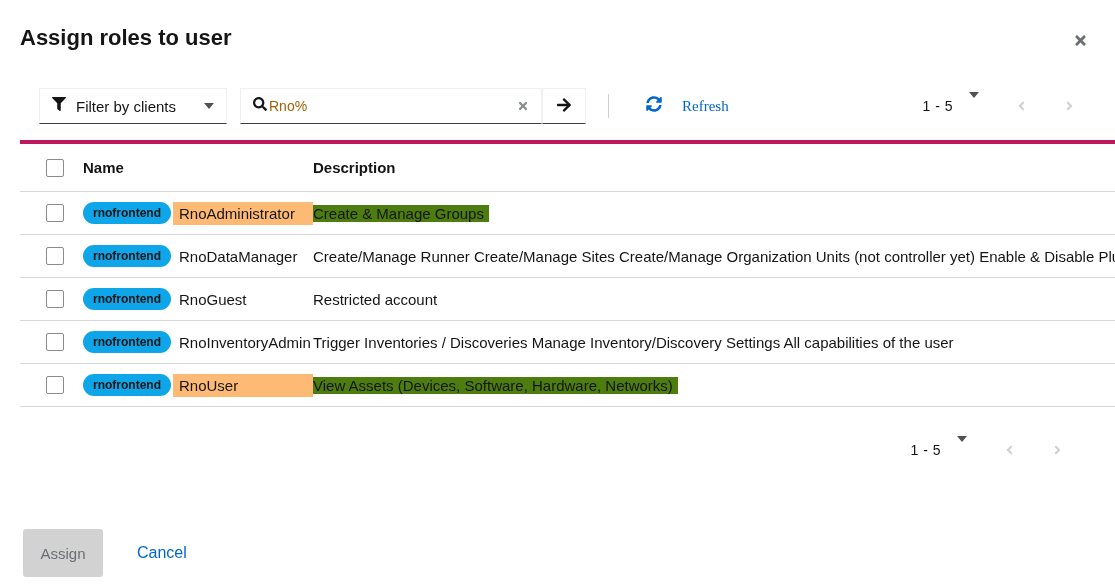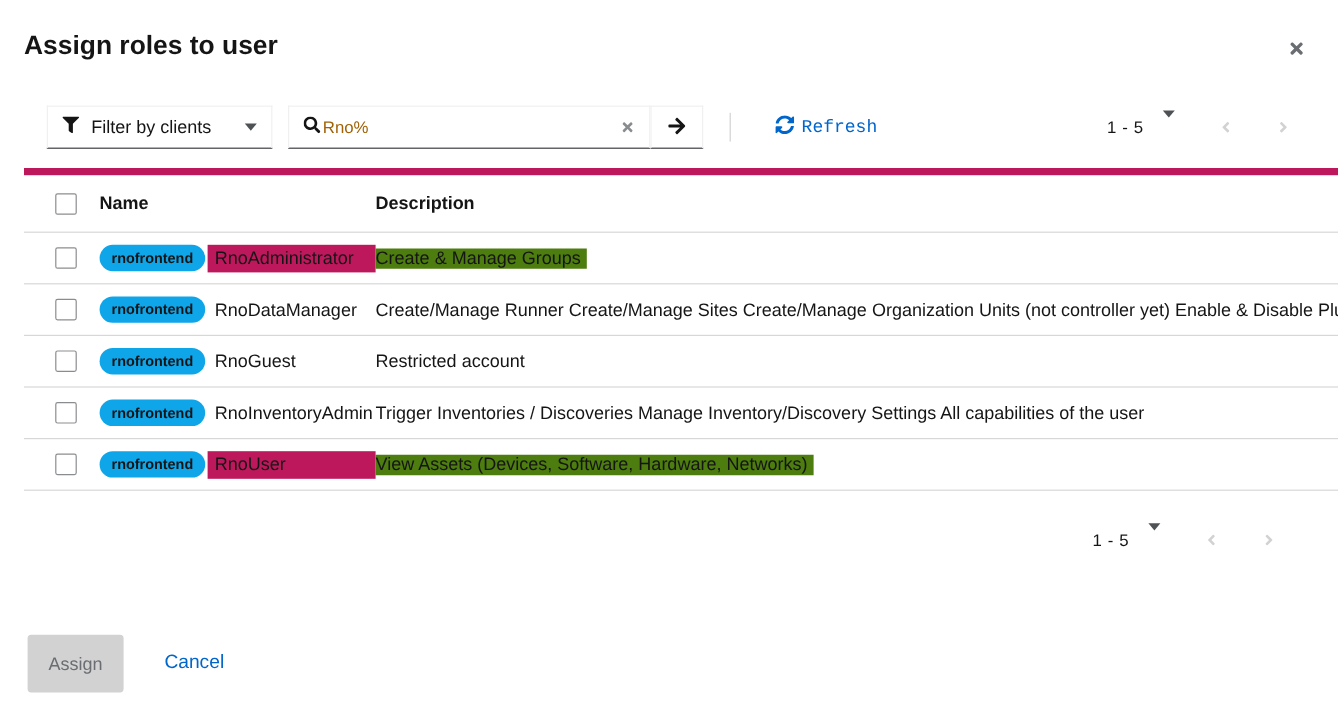--- a/index.html
+++ b/index.html
@@ -47,56 +47,56 @@
     font-family: "Liberation Sans", sans-serif;
     font-size: 14px; color: #a16207; margin-left: 0; background: transparent;
   }
   .clear-btn { background: none; border: none; padding: 0 2px; cursor: pointer; line-height: 0; }
   .arrow-btn {
     width: 44px; justify-content: center; cursor: pointer; padding: 0;
     border-left: 1px solid #f0f0f0;
   }
   .vdivider { width: 1px; height: 24px; background: #d2d2d2; margin-left: 22px; }
   .refresh-btn {
-    display: flex; align-items: center; gap: 6px; margin-left: 37px;
+    display: flex; align-items: center; gap: 20px; margin-left: 37px;
     background: none; border: none; cursor: pointer;
-    color: #0066cc; font-size: 15px; font-family: Liberation Mono, monospace;
+    color: #0066cc; font-size: 15px; font-family: Liberation Serif, serif;
     padding: 0;
   }
 
   
   .pagination { display: flex; align-items: center; }
   .pagination.top { margin-left: auto; margin-right: 40px; }
   .pagination.bottom { position: absolute; top: 442px; right: 52px; }
   .page-range { font-size: 14px; font-weight: 400; letter-spacing: 0.5px; }
   .page-caret-btn { background: none; border: none; cursor: pointer; padding: 0; margin-left: 16px; line-height: 0; }
   .chev-btn { background: none; border: none; padding: 0; margin-left: 37px; line-height: 0; cursor: default; }
 
   
   .roles-table {
     position: absolute; left: 20px; top: 140px; width: 1095px;
-    border-top: 6px solid #be185d; font-size: 15px;
+    border-top: 4px solid #be185d; font-size: 15px;
   }
   .thead, .trow { display: flex; align-items: center; border-bottom: 1px solid #d7d7d7; }
   .thead { height: 48px; font-weight: 700; }
   .trow { height: 43px; }
   .col-check { width: 63px; padding-left: 26px; display: flex; align-items: center; }
   .cbx {
     appearance: none; -webkit-appearance: none;
     width: 18px; height: 18px; margin: 0;
     border: 1px solid #8a8d90; border-radius: 2px; background: #fff; cursor: pointer;
   }
   .col-name { width: 230px; display: flex; align-items: center; }
   .col-desc { flex: 1; white-space: nowrap; overflow: hidden; }
   .badge {
     background: #0ea5e9; border-radius: 11px; padding: 3px 10px;
     font-size: 12px; font-weight: 700; line-height: 16px;
   }
   .role-name { flex: 1; margin-left: 8px; white-space: nowrap; }
-  .trow.hl .role-name { background: #be185d; margin-left: 2px; padding: 3px 0 3px 6px; }
+  .trow.hl .role-name { background: #fdba74; margin-left: 2px; padding: 3px 0 3px 6px; }
   .trow.hl .desc-text { background: #4d7c0f; padding: 3px 5px 3px 2px; margin-left: -2px; }
 
   
   .footer-actions { position: absolute; left: 23px; top: 529px; display: flex; align-items: center; }
   .assign-btn {
     width: 80px; height: 48px;
     background: #d2d2d2; color: #6a6e73;
     border: none; border-radius: 3px;
     font-size: 15px; font-family: "Liberation Sans", sans-serif;
     cursor: not-allowed;

